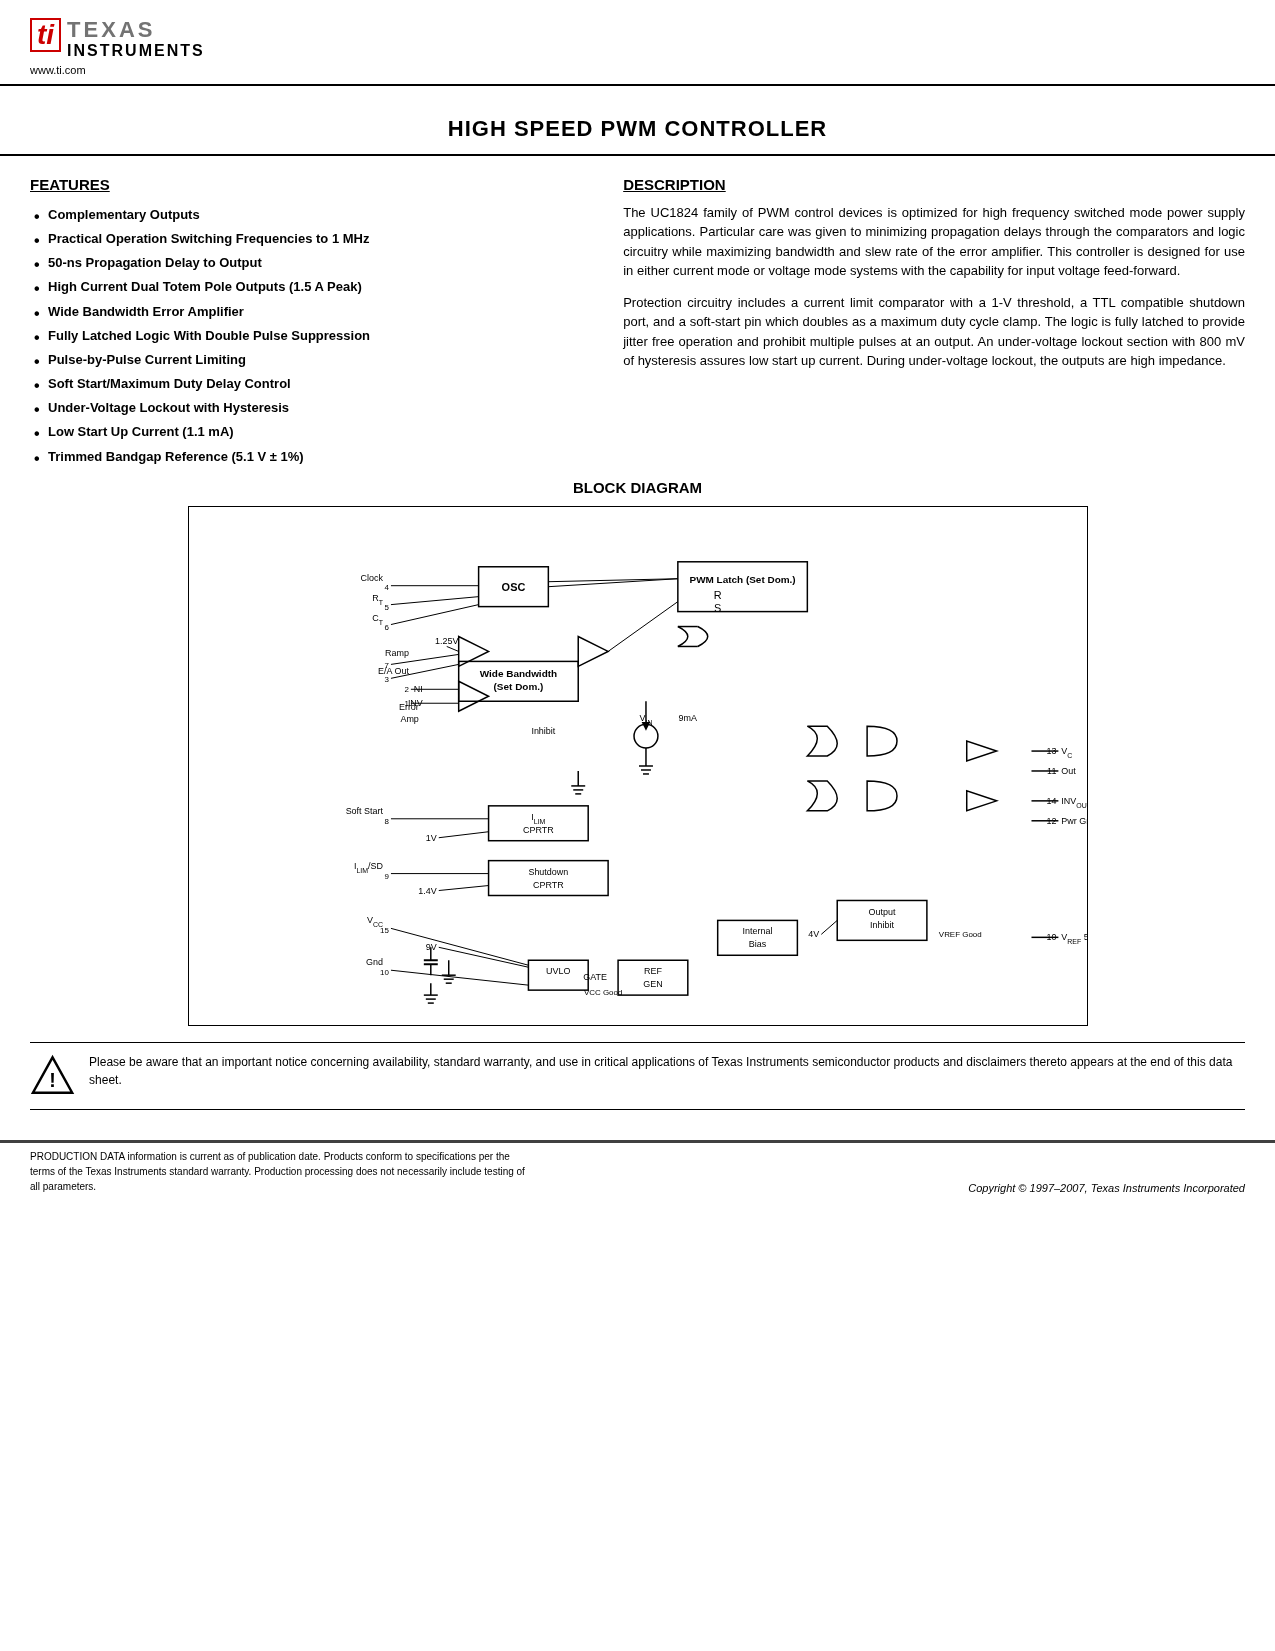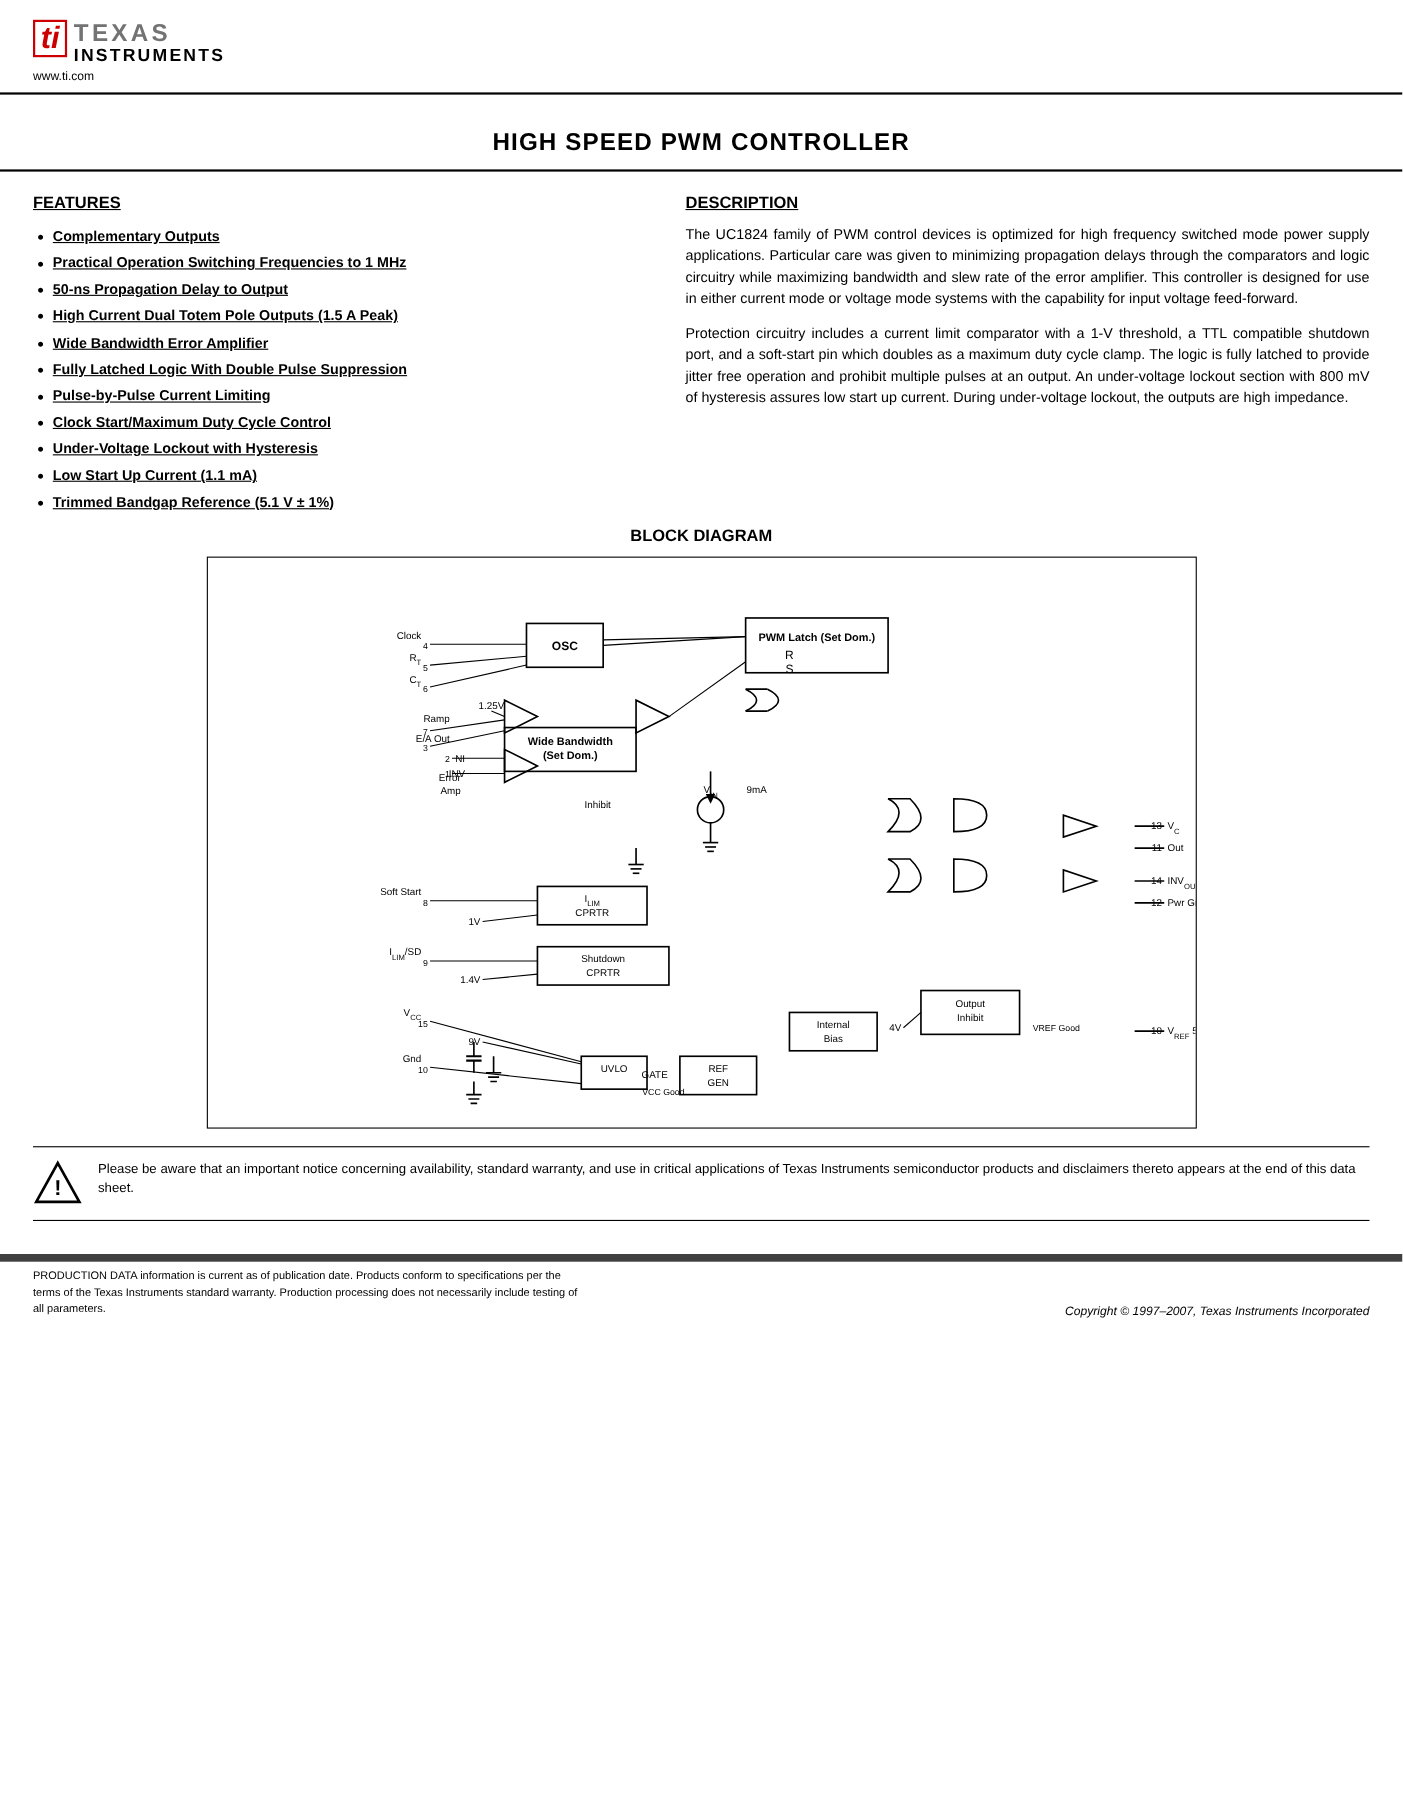--- a/index.html
+++ b/index.html
@@ -79,21 +79,20 @@
     .features-list {
       list-style: none;
       padding: 0;
     }
     .features-list li {
       padding: 3px 0 3px 18px;
       position: relative;
       font-weight: bold;
       font-size: 13px;
       line-height: 1.4;
-      text-decoration: underline;
     }
     .features-list li::before {
       content: "•";
       position: absolute;
       left: 4px;
       font-size: 16px;
     }
 
     .description-text {
       font-size: 13px;
@@ -136,21 +135,21 @@
       font-size: 12px;
       line-height: 1.5;
     }
 
     
     .footer {
       display: flex;
       justify-content: space-between;
       align-items: flex-end;
       padding: 6px 30px 10px 30px;
-      border-top: 7px solid #404040;
+      border-top: 3px solid #404040;
       margin-top: 30px;
     }
     .footer-left {
       font-size: 10px;
       line-height: 1.5;
       max-width: 500px;
     }
 
     
     .diagram-svg {
@@ -181,21 +180,21 @@
   <div class="col-left">
     <div class="section-title">FEATURES</div>
     <ul class="features-list">
       <li><span>Complementary Outputs</span></li>
       <li><span>Practical Operation Switching Frequencies to 1 MHz</span></li>
       <li><span>50-ns Propagation Delay to Output</span></li>
       <li><span>High Current Dual Totem Pole Outputs (1.5 A Peak)</span></li>
       <li><span>Wide Bandwidth Error Amplifier</span></li>
       <li><span>Fully Latched Logic With Double Pulse Suppression</span></li>
       <li><span>Pulse-by-Pulse Current Limiting</span></li>
-      <li><span>Clock Start/Maximum Duty Cycle Control</span></li>
+      <li><span>Soft Start/Maximum Duty Delay Control</span></li>
       <li><span>Under-Voltage Lockout with Hysteresis</span></li>
       <li><span>Low Start Up Current (1.1 mA)</span></li>
       <li><span>Trimmed Bandgap Reference (5.1 V ± 1%)</span></li>
     </ul>
   </div>
 
   <div class="col-right">
     <div class="section-title">DESCRIPTION</div>
     <p class="description-text">The UC1824 family of PWM control devices is optimized for high frequency switched mode power supply applications. Particular care was given to minimizing propagation delays through the comparators and logic circuitry while maximizing bandwidth and slew rate of the error amplifier. This controller is designed for use in either current mode or voltage mode systems with the capability for input voltage feed-forward.</p>
     <p class="description-text">Protection circuitry includes a current limit comparator with a 1-V threshold, a TTL compatible shutdown port, and a soft-start pin which doubles as a maximum duty cycle clamp. The logic is fully latched to provide jitter free operation and prohibit multiple pulses at an output. An under-voltage lockout section with 800 mV of hysteresis assures low start up current. During under-voltage lockout, the outputs are high impedance.</p>

